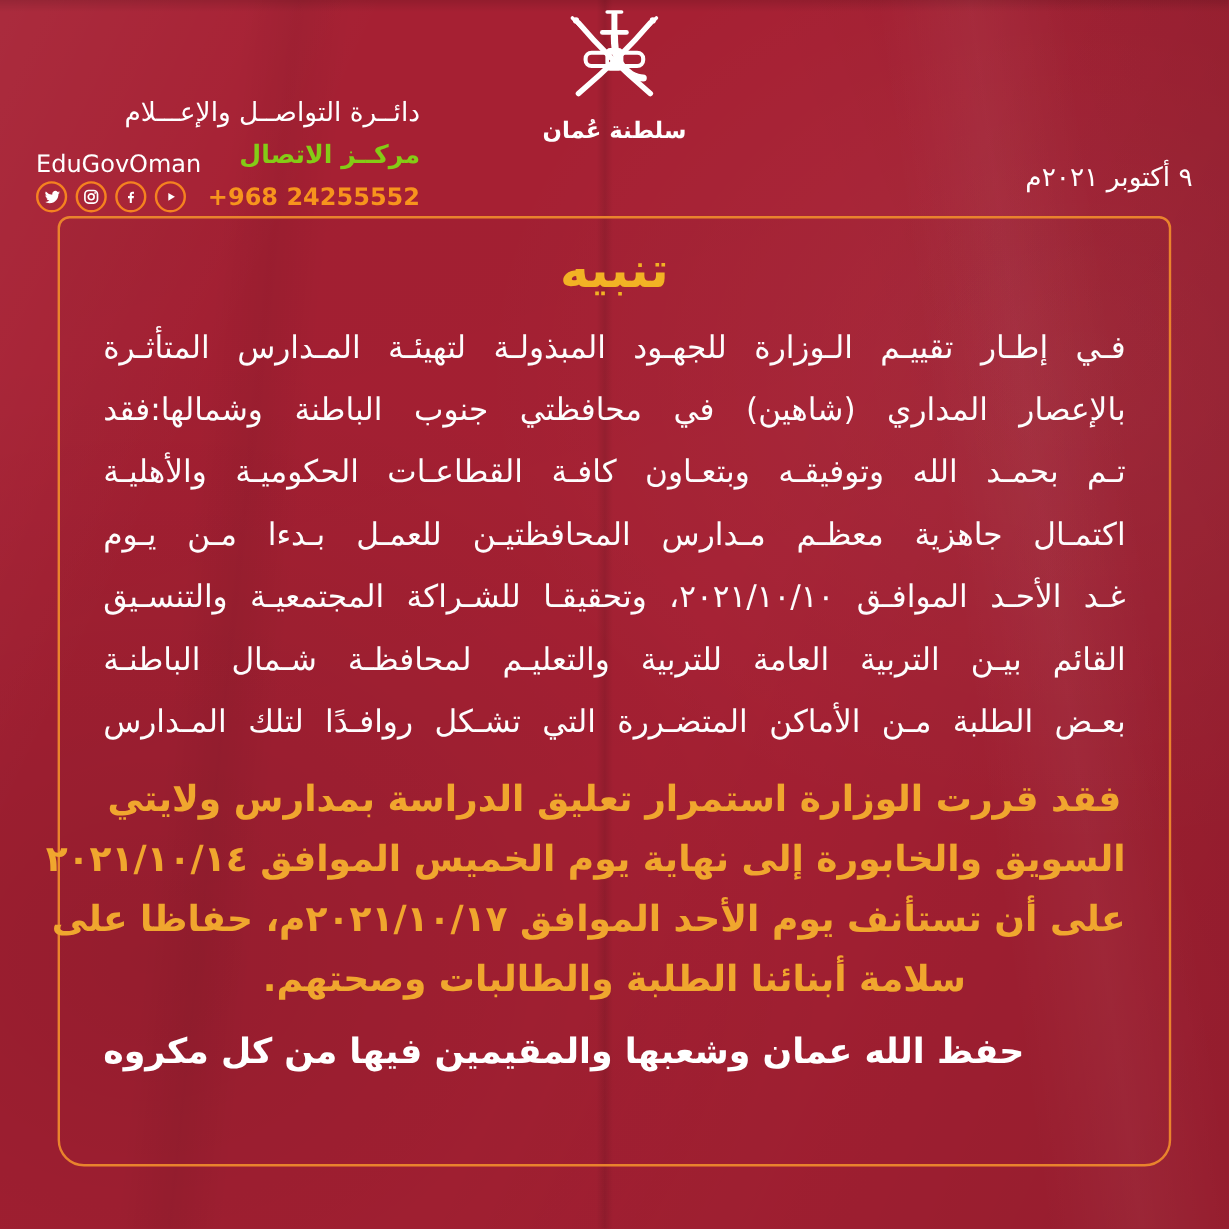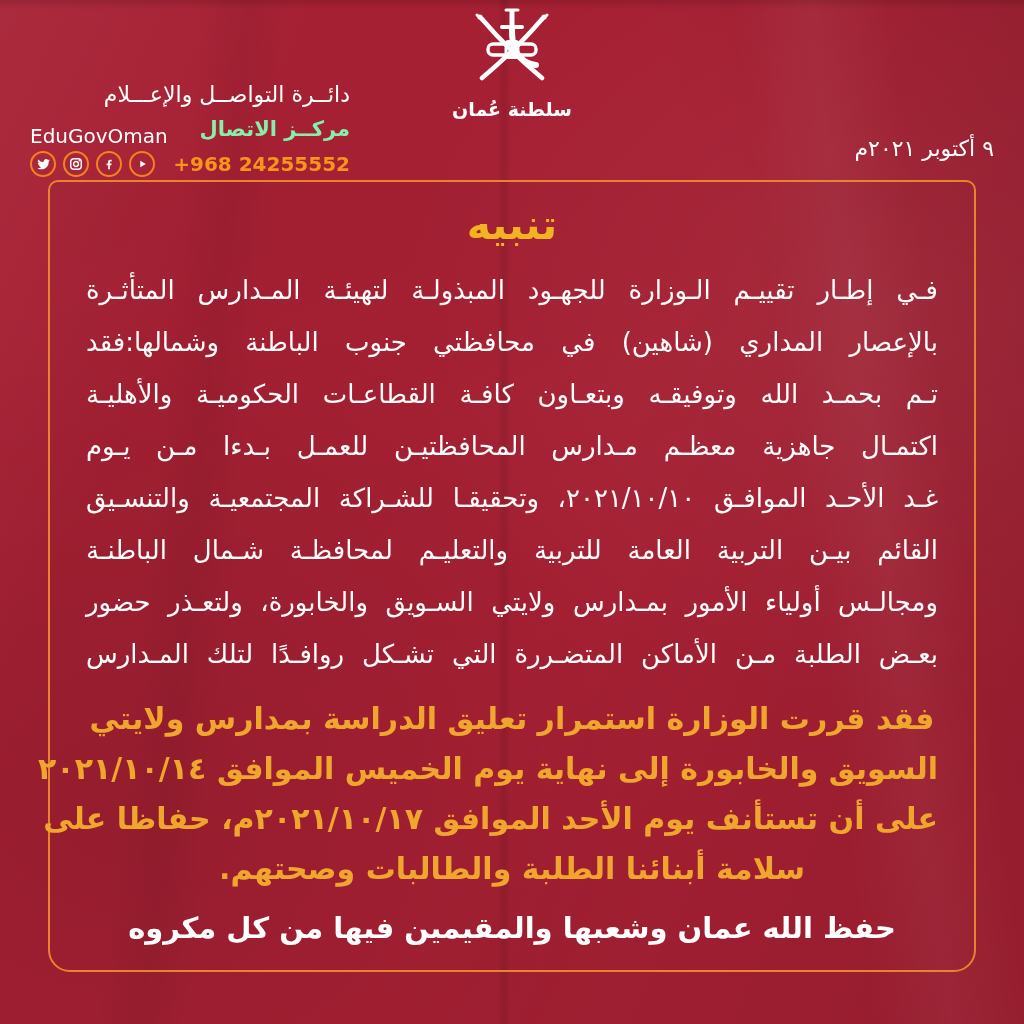--- a/index.html
+++ b/index.html
@@ -17,21 +17,21 @@
   .crease{position:absolute;pointer-events:none;}
   .crease.c1{left:497px;top:0;width:14px;height:1024px;background:linear-gradient(90deg,transparent,rgba(0,0,0,0.10),transparent);}
   .crease.c2{left:0;top:0;width:1024px;height:10px;background:linear-gradient(180deg,rgba(0,0,0,0.12),transparent);}
   .crease.c3{left:150px;top:0;width:90px;height:1024px;background:linear-gradient(90deg,transparent,rgba(0,0,0,0.05),transparent);transform:skewX(-6deg);}
   .crease.c4{left:800px;top:0;width:160px;height:1024px;background:linear-gradient(90deg,transparent,rgba(255,255,255,0.04),transparent);transform:skewX(8deg);}
 
   
   .contact-block{position:absolute;left:30px;top:82px;width:320px;direction:rtl;color:#fff;}
   .dept-line{font-size:22px;font-weight:normal;white-space:nowrap;text-align:right;letter-spacing:0;}
   .contact-row{display:flex;justify-content:space-between;align-items:center;margin-top:3px;}
-  .center-label{color:#86efac;font-size:21px;font-weight:bold;white-space:nowrap;}
+  .center-label{color:#84cc16;font-size:21px;font-weight:bold;white-space:nowrap;}
   .handle{color:#fff;font-size:20px;direction:ltr;margin-top:14px;}
   .phone{color:#f7941d;font-size:20px;font-weight:bold;direction:ltr;white-space:nowrap;}
   .social-row{display:flex;gap:7px;direction:ltr;}
   .social-circle{width:26px;height:26px;border:2px solid #f58220;border-radius:50%;display:flex;align-items:center;justify-content:center;box-sizing:border-box;}
   .social-circle svg{display:block;}
 
   .emblem-block{position:absolute;left:50%;top:6px;transform:translateX(-50%);width:300px;text-align:center;color:#fff;}
   .emblem-block svg{display:block;margin:0 auto;}
   .sultanate{font-size:19px;font-weight:bold;margin-top:4px;letter-spacing:1px;}
   .ministry{font-size:21px;font-weight:bold;margin-top:2px;letter-spacing:0.5px;}
@@ -43,21 +43,21 @@
     position:absolute;left:48px;top:180px;width:928px;height:792px;box-sizing:border-box;
     border:2px solid #e9832d;border-radius:10px 10px 22px 22px;
     padding:10px 36px 18px 36px;direction:rtl;
     background:linear-gradient(160deg, rgba(0,0,0,0.03), rgba(0,0,0,0.00) 60%);
   }
   .notice-title{color:#f2b224;font-size:41px;font-weight:bold;text-align:center;line-height:66px;}
   .notice-body{margin-top:6px;color:#fdfdfd;font-size:26px;line-height:52px;}
   .body-line{text-align:justify;text-align-last:justify;white-space:nowrap;}
   .notice-highlight{margin-top:14px;color:#f0a62e;font-size:30px;font-weight:bold;line-height:50px;}
   .highlight-line{text-align:center;white-space:nowrap;}
-  .closing-line{margin-top:12px;color:#ffffff;font-size:29px;font-weight:bold;text-align:center;line-height:44px;white-space:nowrap;}
+  .closing-line{margin-top:12px;color:#ffffff;font-size:29px;font-weight:bold;text-align:left;line-height:44px;white-space:nowrap;}
 </style>
 </head>
 <body>
 
 <div class="crease c1"></div>
 <div class="crease c2"></div>
 <div class="crease c3"></div>
 <div class="crease c4"></div>
 
 <div class="contact-block">
@@ -122,21 +122,20 @@
 <div class="notice-box">
   <div class="notice-title">تنبيه</div>
 
   <div class="notice-body">
     <div class="body-line">فـي إطـار تقييـم الـوزارة للجهـود المبذولـة لتهيئـة المـدارس المتأثـرة</div>
     <div class="body-line">بالإعصار المداري (شاهين) في محافظتي جنوب الباطنة وشمالها:فقد</div>
     <div class="body-line">تـم بحمـد الله وتوفيقـه وبتعـاون كافـة القطاعـات الحكوميـة والأهليـة</div>
     <div class="body-line">اكتمـال جاهزية معظـم مـدارس المحافظتيـن للعمـل بـدءا مـن يـوم</div>
     <div class="body-line">غـد الأحـد الموافـق ٢٠٢١/١٠/١٠، وتحقيقـا للشـراكة المجتمعيـة والتنسـيق</div>
     <div class="body-line">القائم بيـن التربية العامة للتربية والتعليـم لمحافظـة شـمال الباطنـة</div>
-    <div class="body-line">ومجالـس أولياء الأمور بمـدارس ولايتي السـويق والخابورة، ولتعـذر حضور</div>
     <div class="body-line">بعـض الطلبة مـن الأماكن المتضـررة التي تشـكل روافـدًا لتلك المـدارس</div>
   </div>
 
   <div class="notice-highlight">
     <div class="highlight-line">فقد قررت الوزارة استمرار تعليق الدراسة بمدارس ولايتي</div>
     <div class="highlight-line">السويق والخابورة إلى نهاية يوم الخميس الموافق ٢٠٢١/١٠/١٤</div>
     <div class="highlight-line">على أن تستأنف يوم الأحد الموافق ٢٠٢١/١٠/١٧م، حفاظا على</div>
     <div class="highlight-line">سلامة أبنائنا الطلبة والطالبات وصحتهم.</div>
   </div>
 

